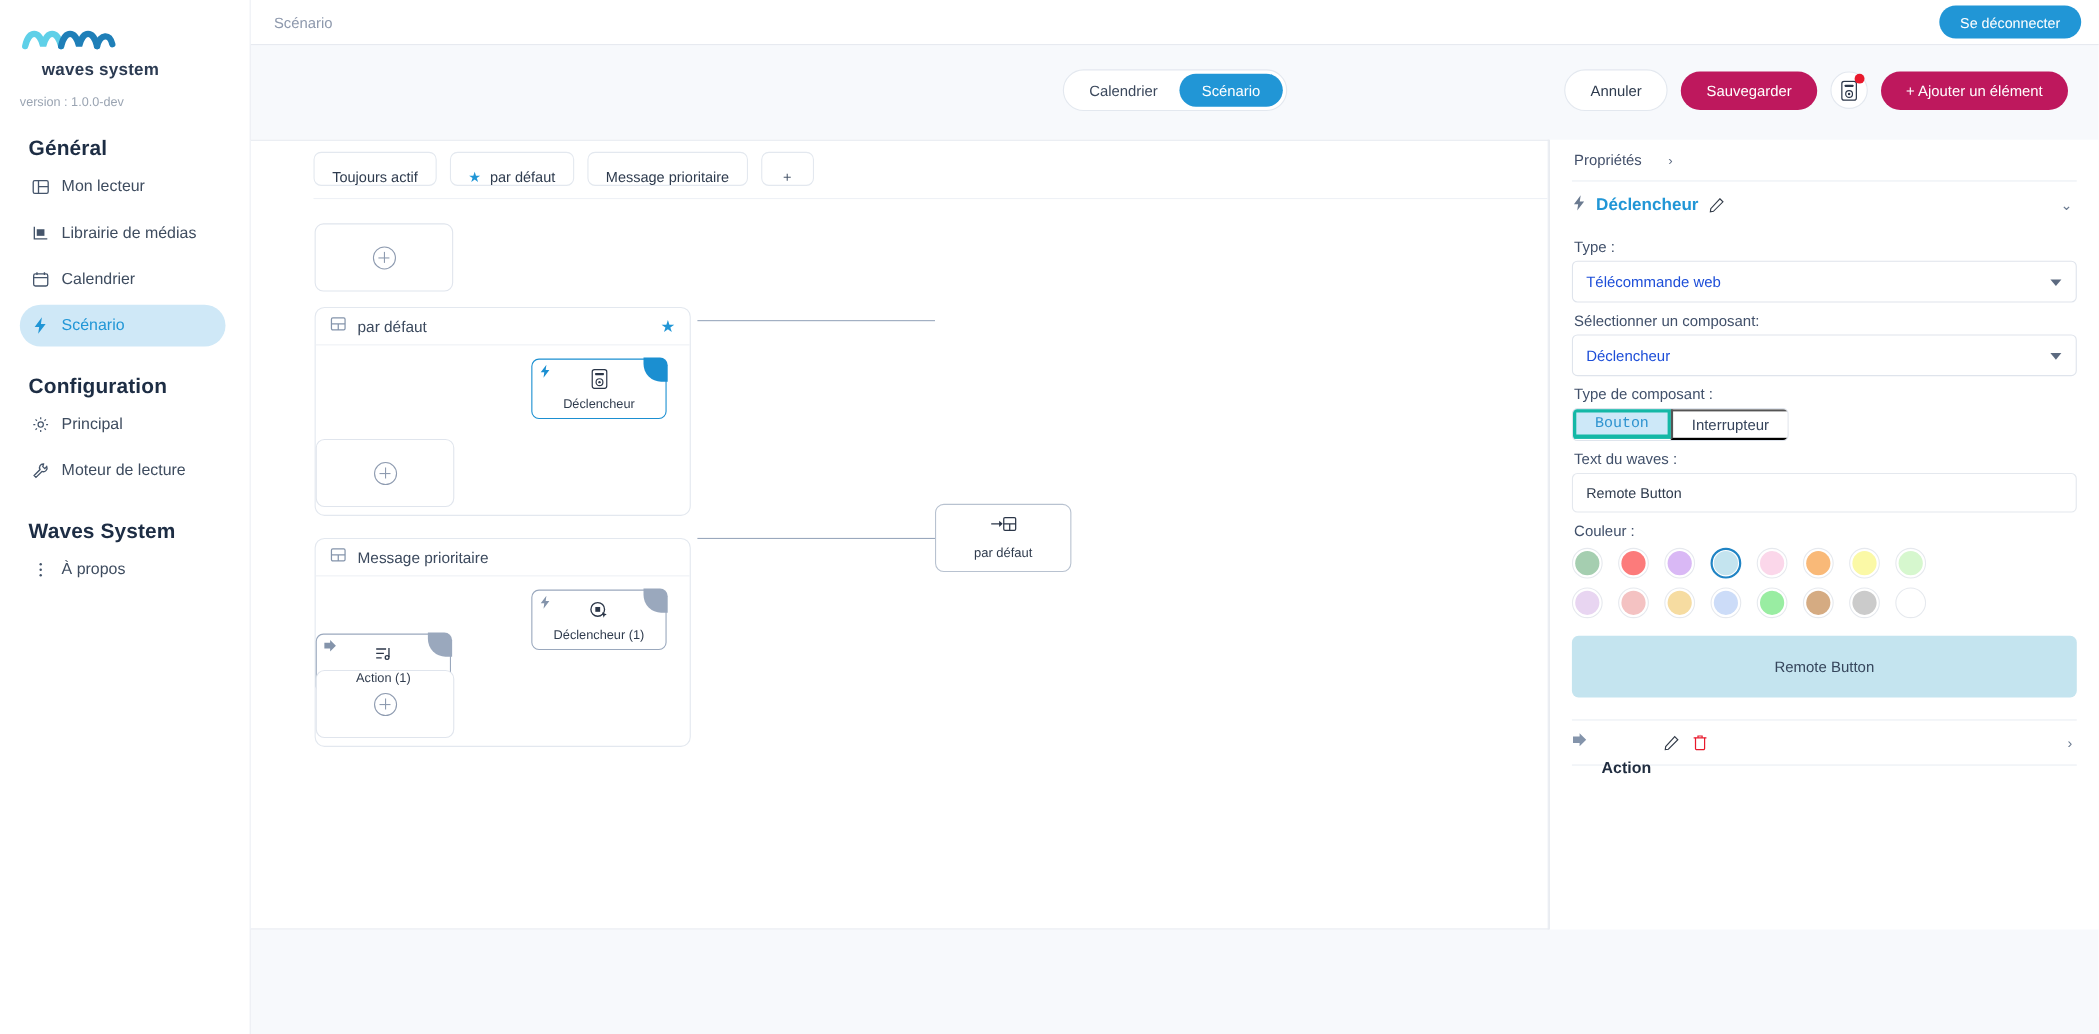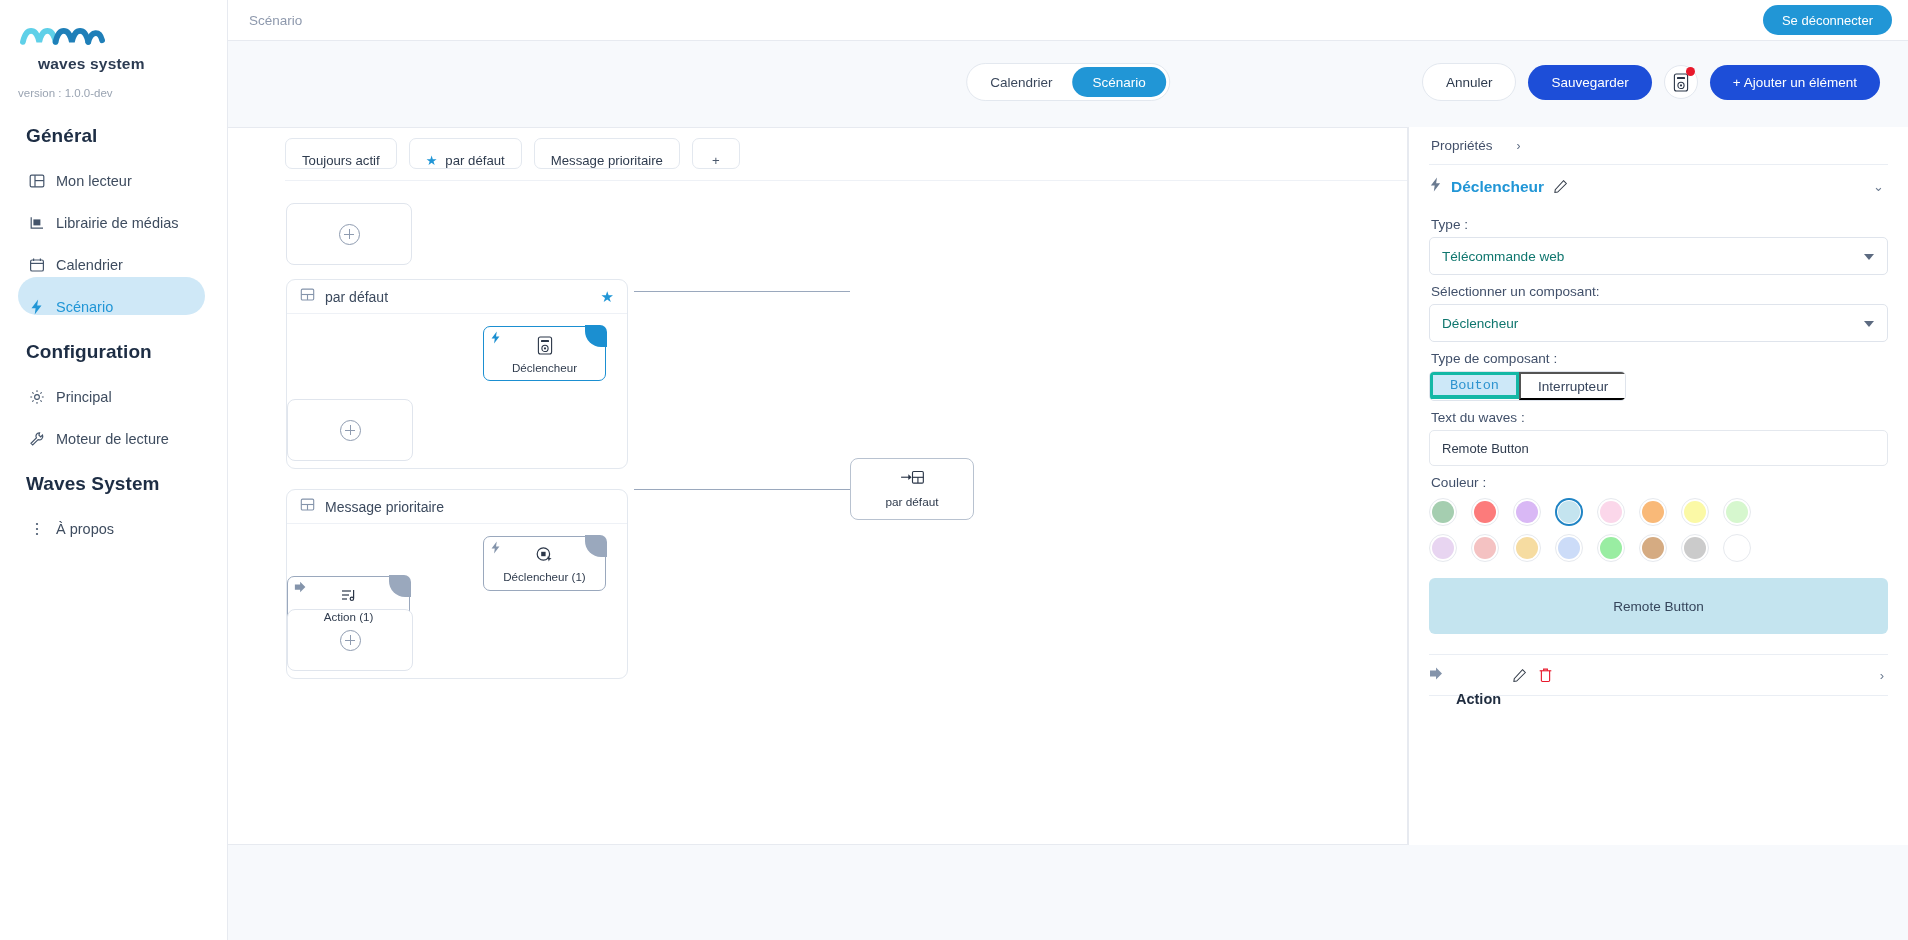--- a/index.html
+++ b/index.html
@@ -25,21 +25,21 @@
     font-size: 15.5px; font-weight: 700; color: #2c3b52;
     letter-spacing: .2px; margin-top: 1px; margin-left: 20px;
   }
   .version { font-size: 11.5px; color: #9aa4b2; margin: 14px 0 0 18px; }
 
   .nav-heading {
     font-size: 19px; font-weight: 700; color: #1d2d44;
     margin: 26px 0 4px 26px; letter-spacing: .1px;
   }
   .nav-item {
-    display: flex; align-items: flex-end; gap: 11px;
+    display: flex; align-items: center; gap: 11px;
     height: 38px; margin: 4px 22px 4px 18px;
     padding-left: 10px; border-radius: 19px;
     color: #3e4c5f; font-size: 14.5px; cursor: pointer;
   }
   .nav-item .ni-ico { width: 17px; height: 17px; display:flex; align-items:center; justify-content:center; color:#45556b; flex:0 0 17px;}
   .nav-item.active { background: #cfe8f7; color: #2196d6; }
   .nav-item.active .ni-ico { color: #2196d6; }
 
   
   .main { flex: 1 1 auto; height: 940px; position: relative; background: #f7f9fc; }
@@ -73,21 +73,21 @@
   .tools-right {
     position: absolute; right: 28px; top: 22px;
     display: flex; align-items: center; gap: 12px;
   }
   .btn-outline {
     background: #fff; border: 1px solid #e3e8ef; border-radius: 19px;
     height: 38px; padding: 4px 23px; font-size: 13.5px; color: #2e3b4e;
     cursor: pointer; font-family: inherit;
   }
   .btn-primary {
-    background: #1d4ed8; border: none; border-radius: 19px;
+    background: #be185d; border: none; border-radius: 19px;
     height: 35px; padding: 0 23px; font-size: 13.5px; color: #fff;
     cursor: pointer; font-family: inherit;
   }
   .icon-btn {
     width: 34px; height: 34px; border-radius: 50%;
     border: 1px solid #e3e8ef; background: #fff; position: relative;
     display: flex; align-items: center; justify-content: center; cursor: pointer;
   }
   .icon-btn .dot {
     position: absolute; top: 1px; right: 2px;
@@ -190,21 +190,21 @@
     height: 44px; display: flex; align-items: center; gap: 9px;
     position: relative;
   }
   .sect-title { font-size: 15.5px; font-weight: 700; color: #2196d6; }
   .sect-head .caret { position: absolute; right: 4px; color: #6b7a90; font-size: 13px; }
 
   .field-label { font-size: 13.6px; color: #41506a; margin: 9px 0 5px 2px; }
   .select {
     height: 38px; border: 1px solid #dfe4ec; border-radius: 5px;
     background: #fff; display: flex; align-items: center;
-    padding: 0 12px; font-size: 13.6px; color: #0f766e;
+    padding: 0 12px; font-size: 13.6px; color: #1d4ed8;
     position: relative; cursor: pointer;
   }
   .select .arrow {
     position: absolute; right: 13px; top: 16px;
     width: 0; height: 0; border-left: 5px solid transparent;
     border-right: 5px solid transparent; border-top: 6px solid #5c6a80;
   }
   .textinput {
     height: 36px; border: 1px solid #e4e8ee; border-radius: 5px;
     background: #fff; display: flex; align-items: center;

